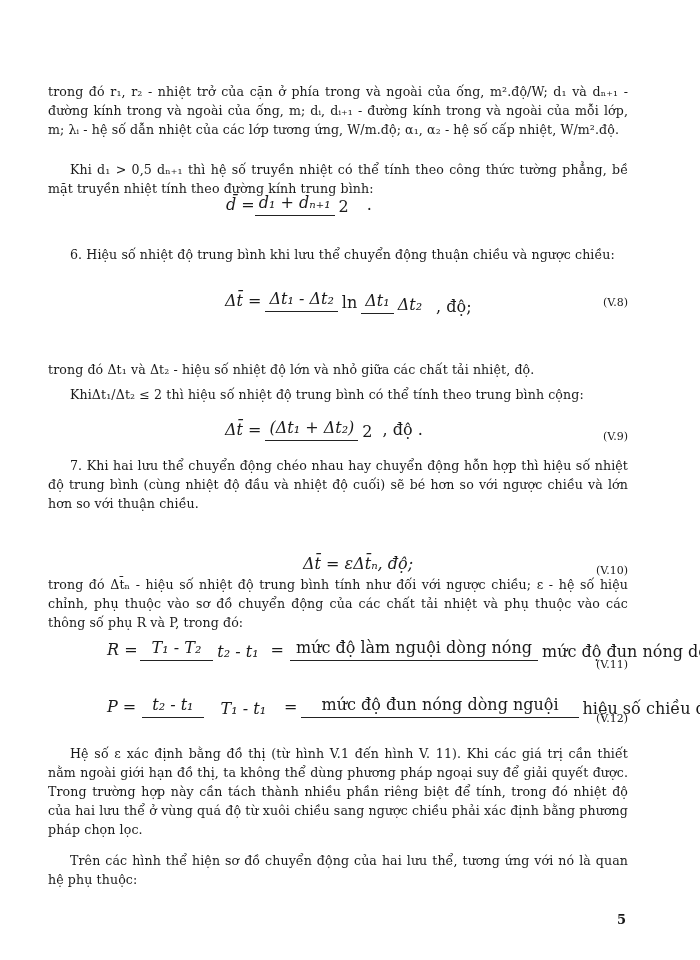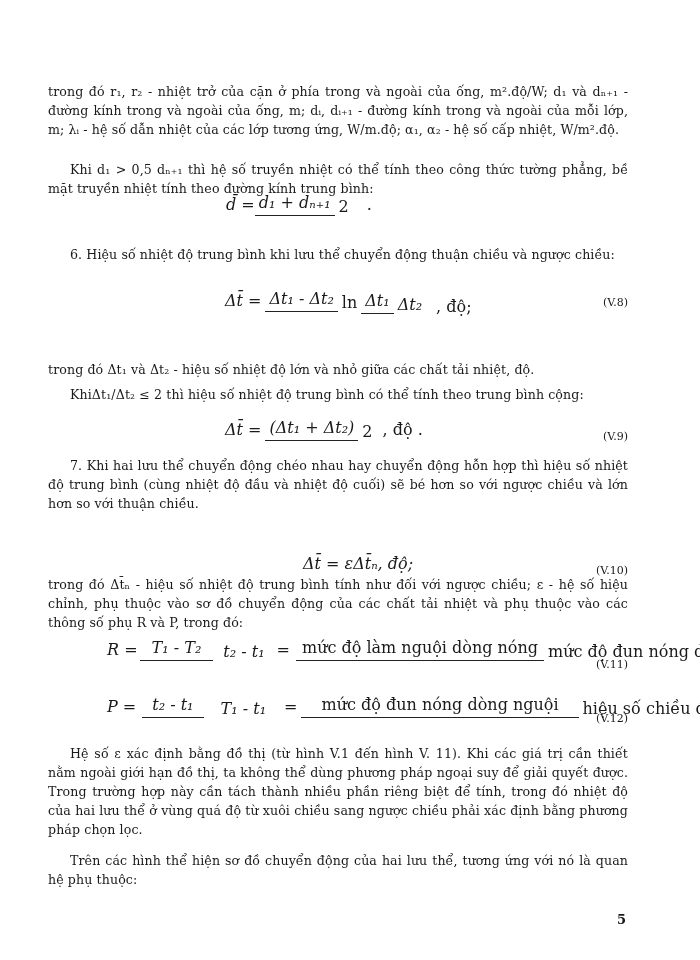--- a/index.html
+++ b/index.html
@@ -70,21 +70,21 @@
 
   <div class="row" style="left:303px; top:554px;">
     <span style="font-style:italic;">Δt̄ = εΔt̄ₙ, độ;</span>
   </div>
   <div class="eqno" style="top:530px;margin-top:34px;">(V.10)</div>
 
   <div class="p" style="top:575px;">trong đó Δt̄ₙ - hiệu số nhiệt độ trung bình tính như đối với ngược chiều; ε - hệ số hiệu chỉnh, phụ thuộc vào sơ đồ chuyển động của các chất tải nhiệt và phụ thuộc vào các thông số phụ R và P, trong đó:</div>
 
   <div class="row" style="left:107px; top:638px;">
     <span style="font-style:italic;">R =</span>
-    <span class="frac" style="margin:0 2px;gap:6px;">
+    <span class="frac" style="margin:0 2px;">
       <span class="num" style="font-style:italic; padding:0 12px 3px;">T₁ - T₂</span>
       <span class="den" style="font-style:italic;">t₂ - t₁</span>
     </span>
     <span style="margin:0 6px;">=</span>
     <span class="frac">
       <span class="num" style="padding:0 6px 3px;">mức độ làm nguội dòng nóng</span>
       <span class="den">mức độ đun nóng dòng nguội</span>
     </span>
   </div>
   <div class="eqno" style="top:658px;">(V.11)</div>

